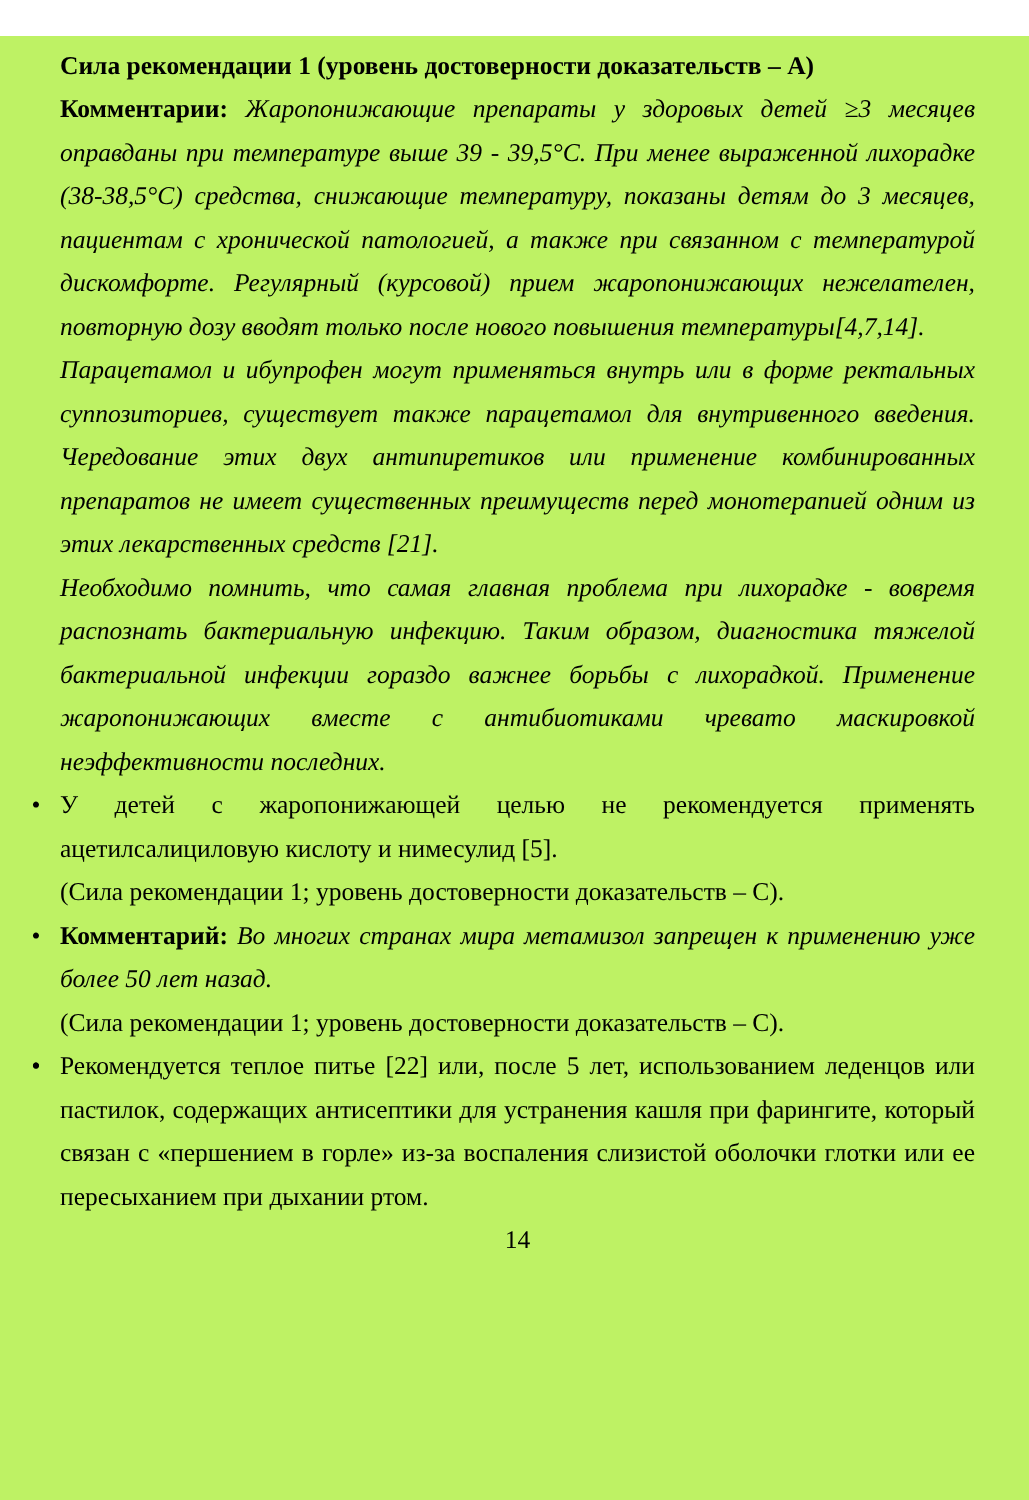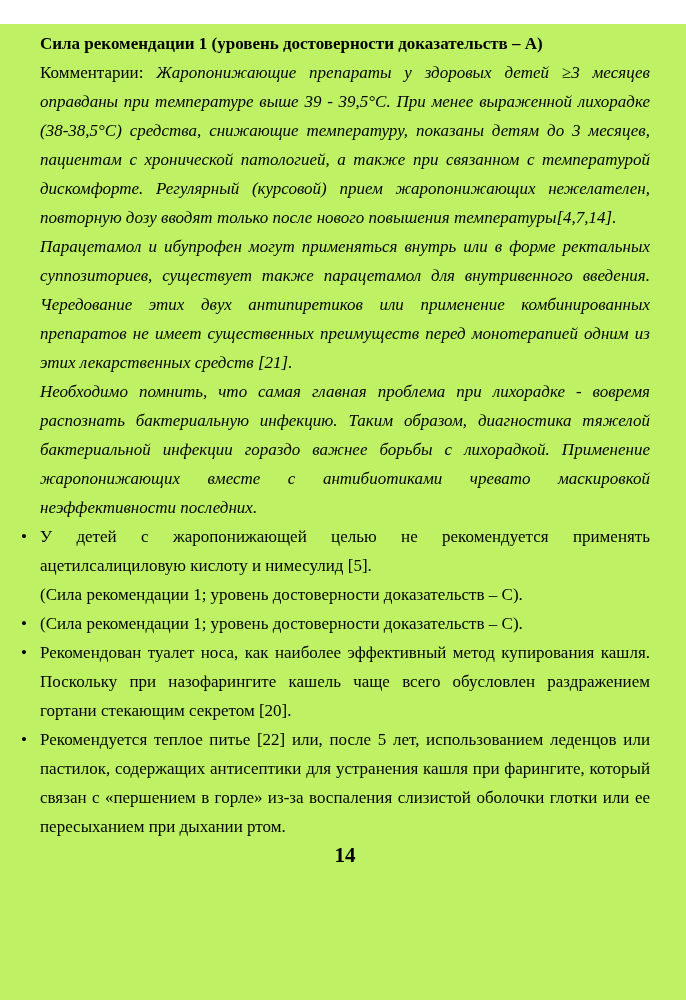--- a/index.html
+++ b/index.html
@@ -24,44 +24,43 @@
     margin-top: 24px;
   }
   .para {
     margin: 0;
     font-size: 17px;
     line-height: 29px;
     text-align: justify;
   }
   .heading { font-weight: bold; }
   .italic  { font-style: italic; }
-  .lead-in { font-weight: normal; font-style: normal; }
+  .lead-in { font-weight: bold; font-style: normal; }
   .strength { font-weight: normal; }
 
   ul.bullets {
     list-style: none;
     margin: 0;
     padding: 0;
   }
   li.bullet { position: relative; }
   li.bullet::before {
     content: "\2022";
     position: absolute;
     left: -19px;
     top: 0;
     font-size: 17px;
     line-height: 29px;
   }
 
   .page-number {
     margin: 0;
-    font-size: 21px;
+    font-size: 17px;
     line-height: 29px;
     text-align: center;
-    font-weight: bold;
   }
   .bottom-bar {
     position: absolute;
     left: 242px;
     bottom: 0;
     width: 206px;
     height: 3px;
     background: #e7e7e7;
     border-radius: 2px;
   }
@@ -80,25 +79,25 @@
   <p class="para italic">Необходимо помнить, что самая главная проблема при лихорадке - вовремя распознать бактериальную инфекцию. Таким образом, диагностика тяжелой бактериальной инфекции гораздо важнее борьбы с лихорадкой. Применение жаропонижающих вместе с антибиотиками чревато маскировкой неэффективности последних.</p>
 
   <ul class="bullets">
 
     <li class="bullet">
       <p class="para">У детей с жаропонижающей целью не рекомендуется применять ацетилсалициловую кислоту и нимесулид [5].</p>
       <p class="para strength">(Сила рекомендации 1; уровень достоверности доказательств – С).</p>
     </li>
 
     <li class="bullet">
+      <p class="para"><span class="lead-in">Комментарий:</span> <span class="italic">Во многих странах мира метамизол запрещен к применению уже более 50 лет назад.</span></p>
       <p class="para strength">(Сила рекомендации 1; уровень достоверности доказательств – С).</p>
     </li>
 
     <li class="bullet">
-      <p class="para">Рекомендован туалет носа, как наиболее эффективный метод купирования кашля. Поскольку при назофарингите кашель чаще всего обусловлен раздражением гортани стекающим секретом [20].</p>
     </li>
 
     <li class="bullet">
       <p class="para">Рекомендуется теплое питье [22] или, после 5 лет, использованием леденцов или пастилок, содержащих антисептики для устранения кашля при фарингите, который связан с «першением в горле» из-за воспаления слизистой оболочки глотки или ее пересыханием при дыхании ртом.</p>
     </li>
 
   </ul>
 
   <p class="page-number">14</p>
 

